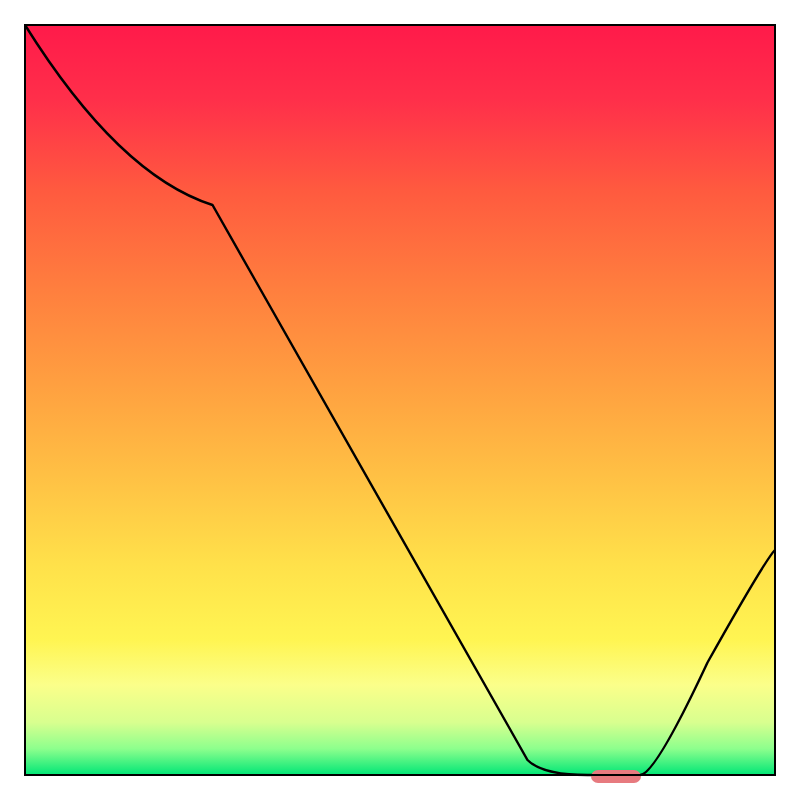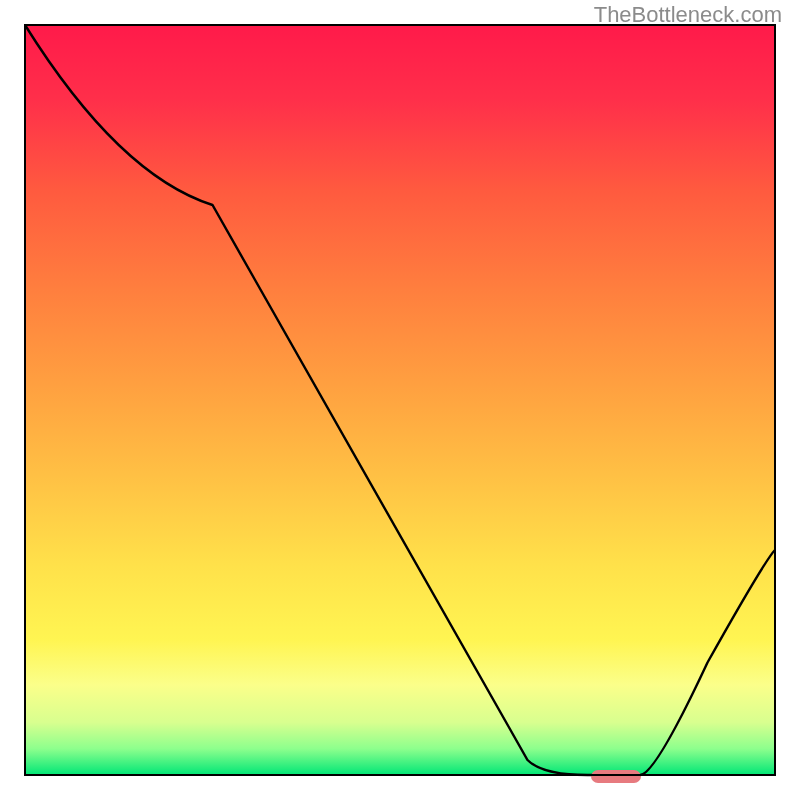--- a/index.html
+++ b/index.html
@@ -27,21 +27,20 @@
   svg.chart {
     position: absolute;
     left: 0;
     top: 0;
   }
 </style>
 </head>
 <body>
 <div class="wrap">
 
-<div class="attribution">TheBottleneck.com</div>
 
 <svg class="chart" width="800" height="800" viewBox="0 0 800 800">
   <defs>
     <linearGradient id="bg-grad" x1="0" y1="0" x2="0" y2="1">
           <stop offset="0%" stop-color="#ff1a4a"></stop>
           <stop offset="10%" stop-color="#ff2f4a"></stop>
           <stop offset="22%" stop-color="#ff5a3f"></stop>
           <stop offset="35%" stop-color="#ff7e3e"></stop>
           <stop offset="48%" stop-color="#ffa040"></stop>
           <stop offset="60%" stop-color="#ffc044"></stop>

